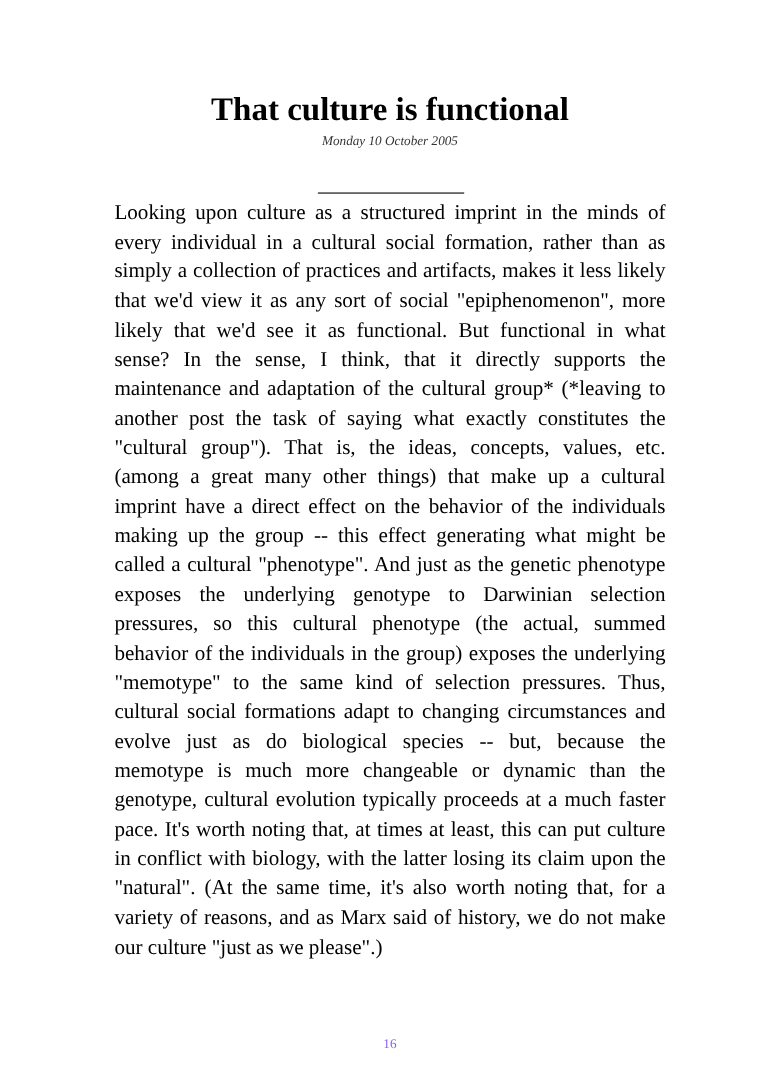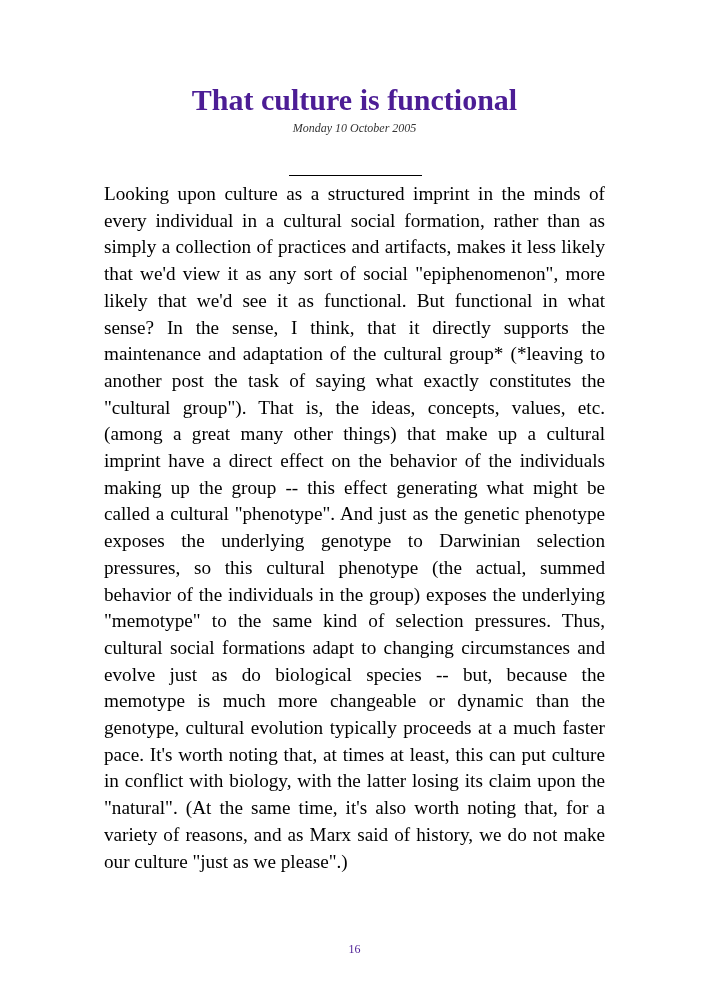--- a/index.html
+++ b/index.html
@@ -25,21 +25,21 @@
     .title {
       position: absolute;
       left: 0;
       width: 709px;
       top: 82px;
       text-align: center;
       font-family: "Liberation Serif", serif;
       font-weight: bold;
       font-size: 30px;
       line-height: 36px;
-      color: #4c1d95;
+      color: #000000;
       margin: 0;
     }
     .date {
       position: absolute;
       left: 0;
       width: 709px;
       top: 120px;
       text-align: center;
       font-family: Liberation Serif, serif;
       font-style: italic;
@@ -70,21 +70,21 @@
     }
     .page-number {
       position: absolute;
       left: 0;
       width: 709px;
       top: 942px;
       text-align: center;
       font-family: "Liberation Serif", serif;
       font-size: 12px;
       line-height: 14px;
-      color: #4c1d95;
+      color: #8b5cf6;
     }
   </style>
 </head>
 <body>
 
 <div class="page">
   <h1 class="title">That culture is functional</h1>
   <div class="date">Monday 10 October 2005</div>
   <div class="rule"></div>
   <p class="body-text">Looking upon culture as a structured imprint in the minds of every individual in a cultural social formation, rather than as simply a collection of practices and artifacts, makes it less likely that we'd view it as any sort of social "epiphenomenon", more likely that we'd see it as functional. But functional in what sense? In the sense, I think, that it directly supports the maintenance and adaptation of the cultural group* (*leaving to another post the task of saying what exactly constitutes the "cultural group"). That is, the ideas, concepts, values, etc. (among a great many other things) that make up a cultural imprint have a direct effect on the behavior of the individuals making up the group -- this effect generating what might be called a cultural "phenotype". And just as the genetic phenotype exposes the underlying genotype to Darwinian selection pressures, so this cultural phenotype (the actual, summed behavior of the individuals in the group) exposes the underlying "memotype" to the same kind of selection pressures. Thus, cultural social formations adapt to changing circumstances and evolve just as do biological species -- but, because the memotype is much more changeable or dynamic than the genotype, cultural evolution typically proceeds at a much faster pace. It's worth noting that, at times at least, this can put culture in conflict with biology, with the latter losing its claim upon the "natural". (At the same time, it's also worth noting that, for a variety of reasons, and as Marx said of history, we do not make our culture "just as we please".)</p>

